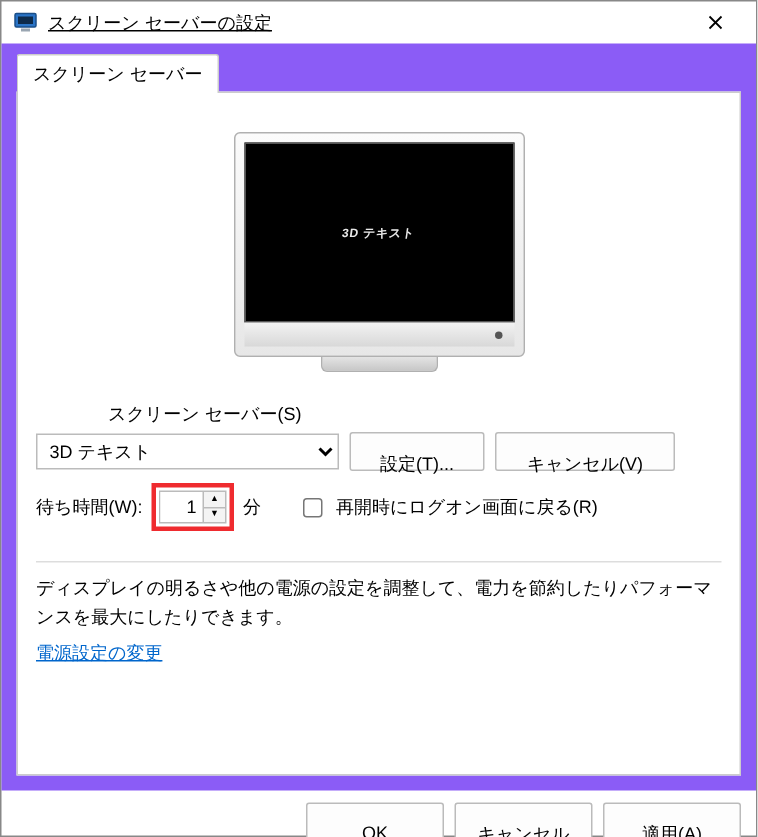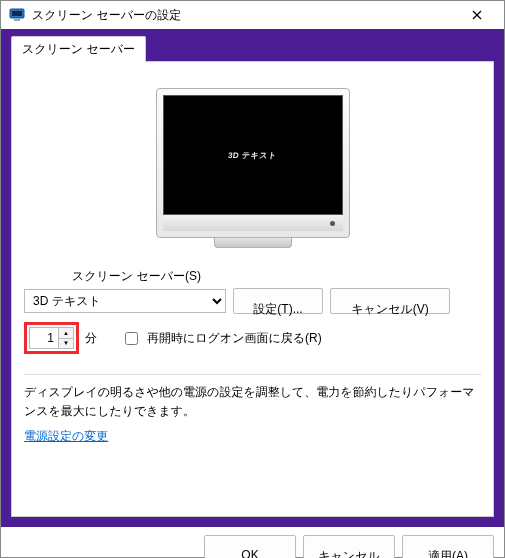--- a/index.html
+++ b/index.html
@@ -8,27 +8,27 @@
     width: 505px; height: 558px;
     border: 1px solid #888; background: #fff;
     display: flex; flex-direction: column;
     box-shadow: 0 4px 12px rgba(0,0,0,0.15);
   }
   .titlebar {
     height: 34px; display: flex; align-items: center;
     padding: 0 6px 0 8px; font-size: 12px;
   }
   .titlebar .app-icon { width: 16px; height: 16px; margin-right: 7px; }
-  .titlebar .title { flex: 1; }
+  .titlebar .title { flex: 1; text-decoration: underline; }
   .close-btn {
     width: 42px; height: 28px; display: flex; align-items: center; justify-content: center;
     font-size: 14px; cursor: pointer;
   }
   .body {
-    flex: 1; padding: 6px 10px 10px 10px; background: #4c1d95;
+    flex: 1; padding: 6px 10px 10px 10px; background: #8b5cf6;
   }
   .tab-strip { display: flex; }
   .tab {
     border: 1px solid #ccc; border-bottom: none;
     padding: 4px 10px; font-size: 12px; background: #fff;
     border-radius: 2px 2px 0 0; position: relative; top: 1px; z-index: 2;
   }
   .tab-panel {
     border: 1px solid #ccc; background: #fff;
     padding: 12px 12px 12px 12px;
@@ -161,20 +161,21 @@
 
       <div class="row">
         <select class="win-combo">
           <option>3D テキスト</option>
         </select>
         <button class="win-btn btn-mid">設定(T)...</button>
         <button class="win-btn btn-wide">キャンセル(V)</button>
       </div>
 
       <div class="wait-row">
+        <span>待ち時間(W):</span>
         <span class="highlight-box">
           <span class="spinner">
             <input type="text" value="1" style="">
             <span class="spinner-btns">
               <span class="spin">▲</span>
               <span class="spin">▼</span>
             </span>
           </span>
         </span>
         <span>分</span>

